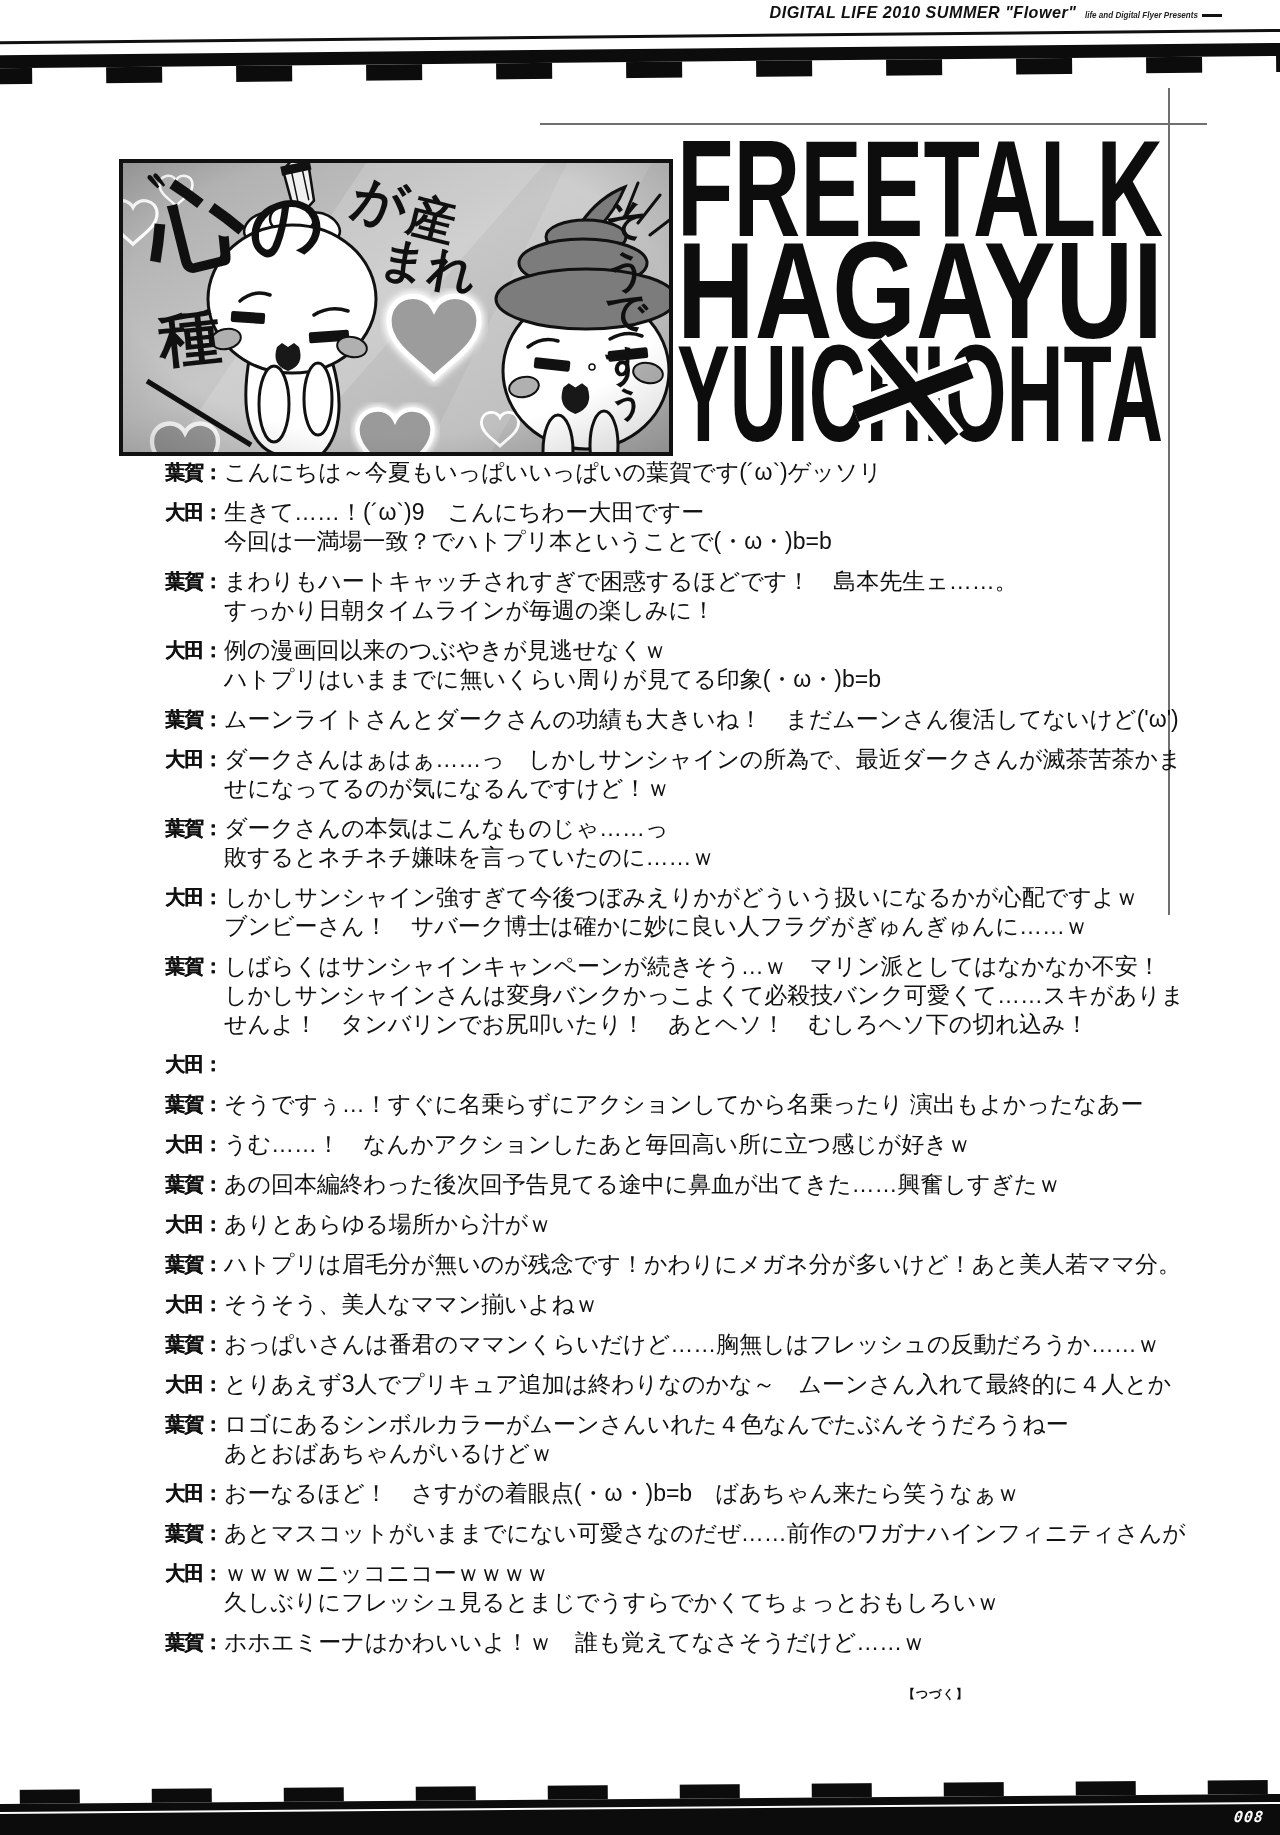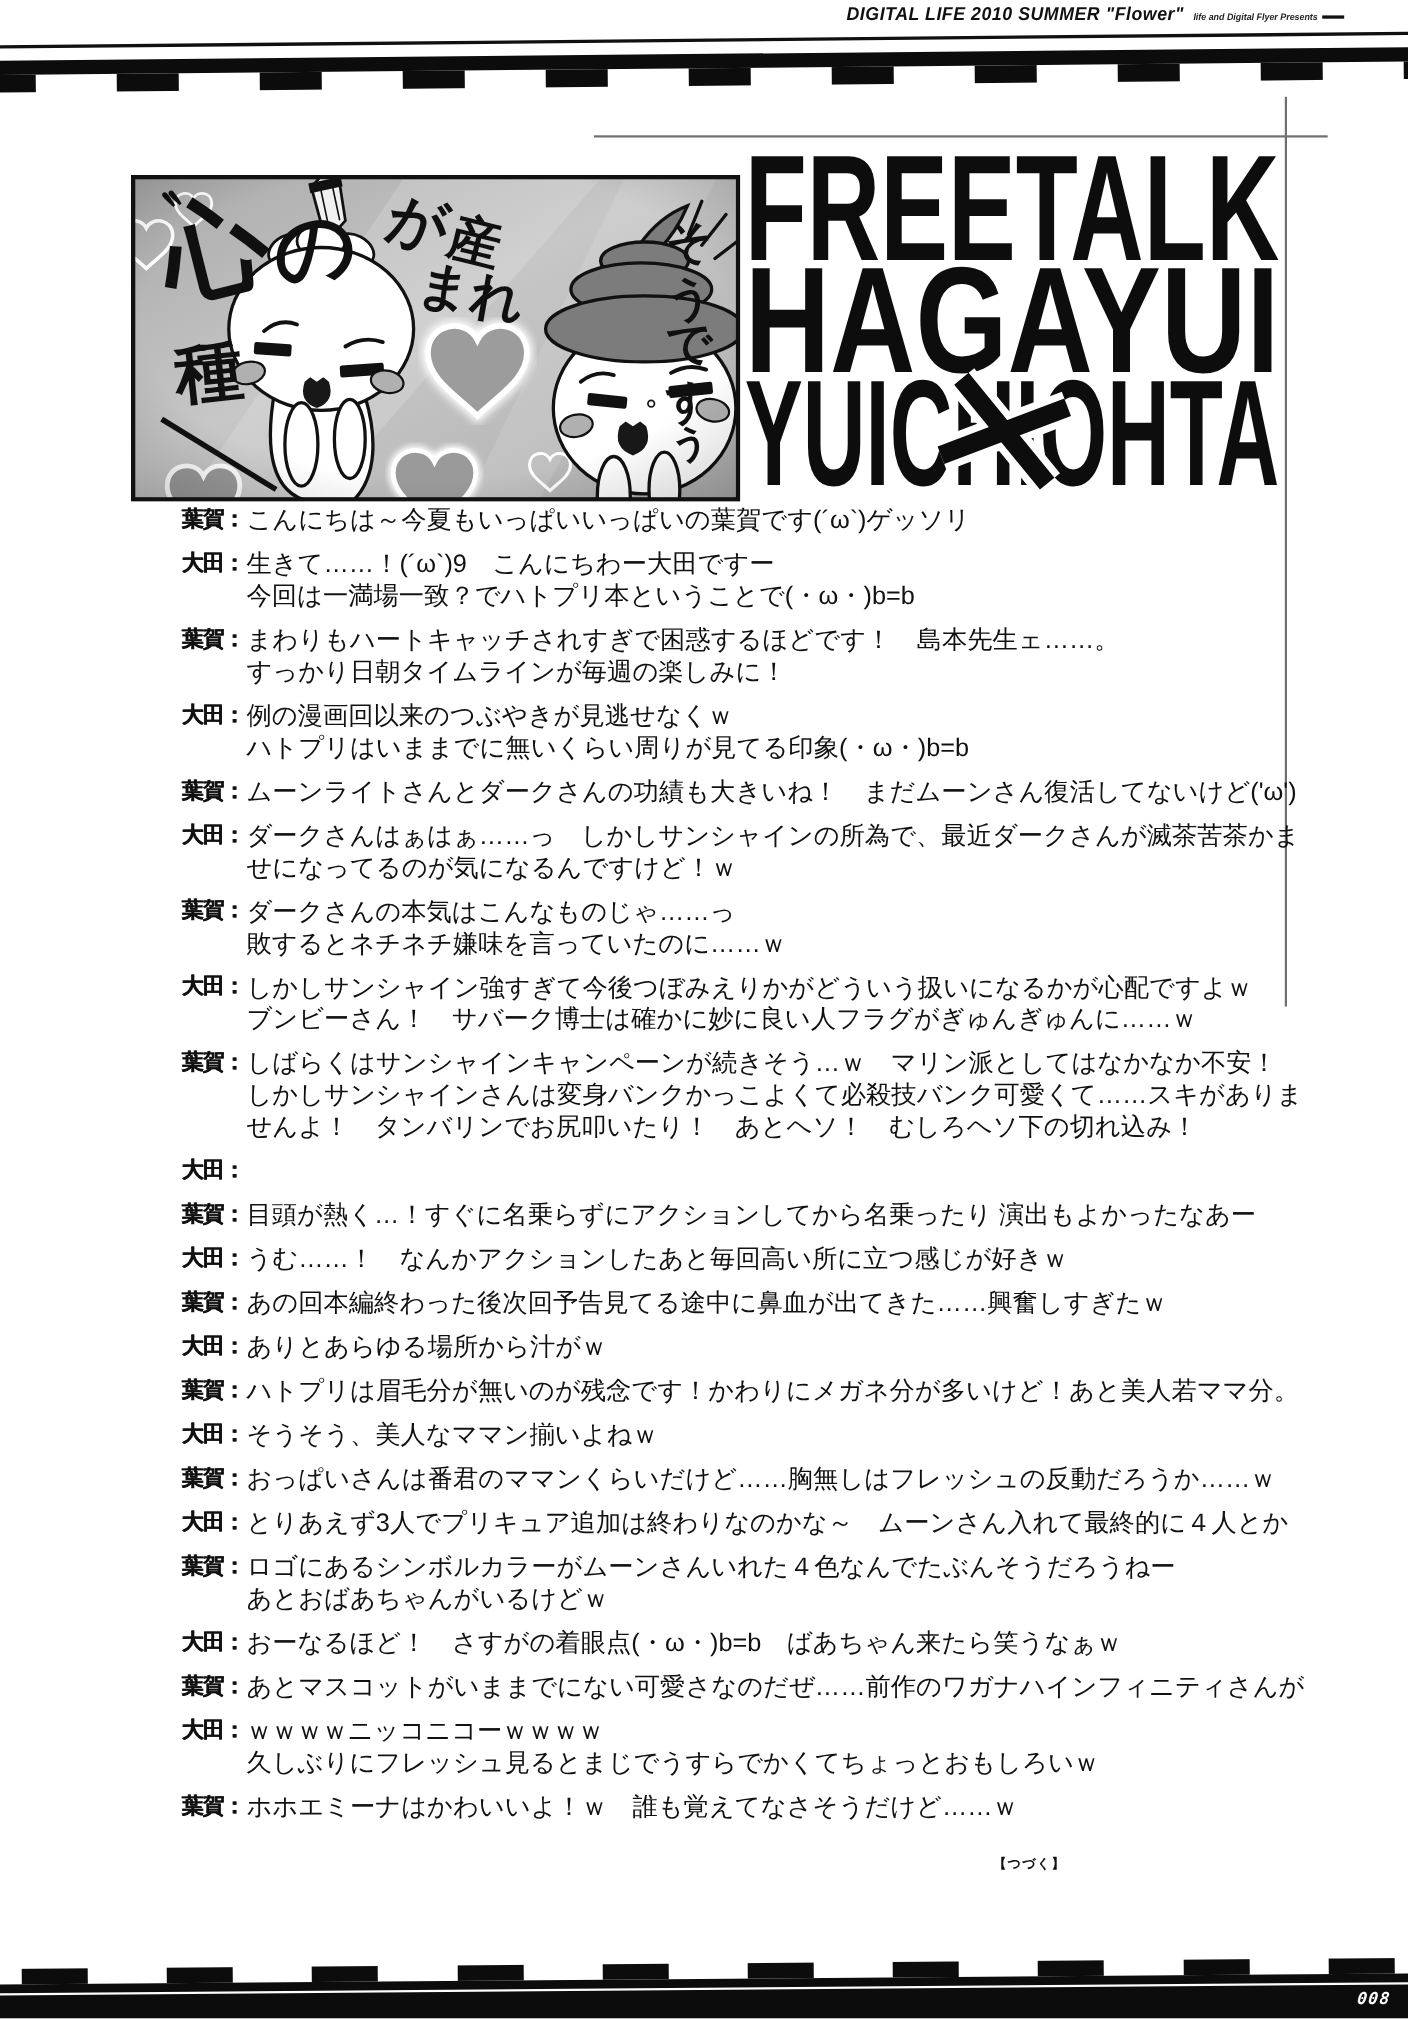--- a/index.html
+++ b/index.html
@@ -245,21 +245,21 @@
 
   <div class="entry">
     <span class="speaker">大田：</span>
     <div class="lines">
         </div>
   </div>
 
   <div class="entry">
     <span class="speaker">葉賀：</span>
     <div class="lines">
-          <div class="dline">目頭が熱く…！すぐに名乗らずにアクションしてから名乗ったり 演出もよかったなあー</div>
+          <div class="dline">そうですぅ…！すぐに名乗らずにアクションしてから名乗ったり 演出もよかったなあー</div>
         </div>
   </div>
 
   <div class="entry">
     <span class="speaker">大田：</span>
     <div class="lines">
           <div class="dline">うむ……！　なんかアクションしたあと毎回高い所に立つ感じが好きｗ</div>
         </div>
   </div>
 

